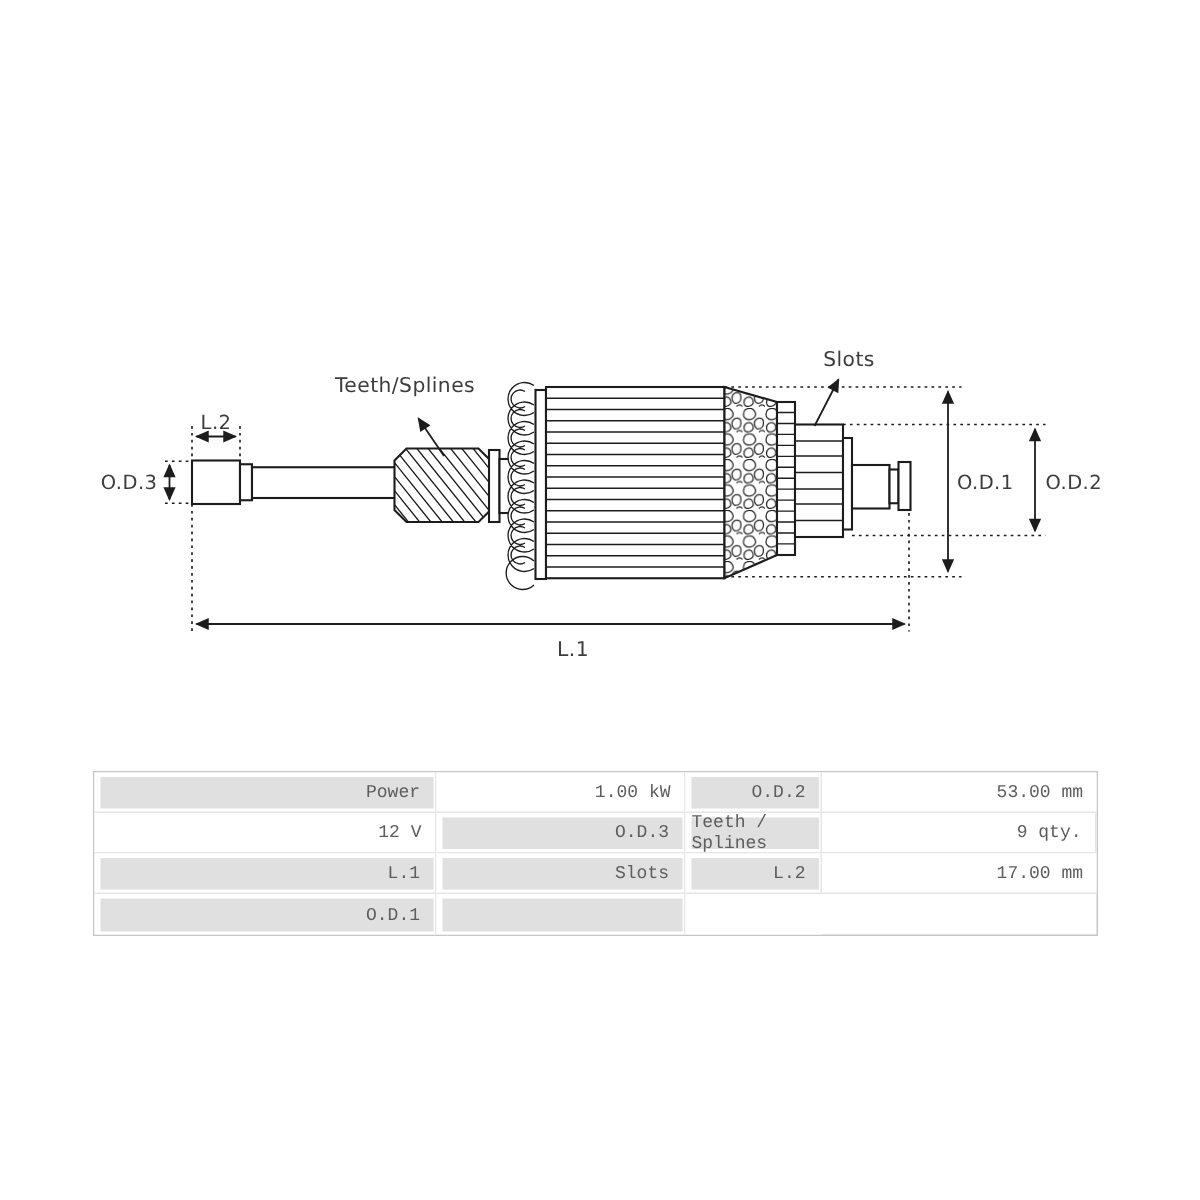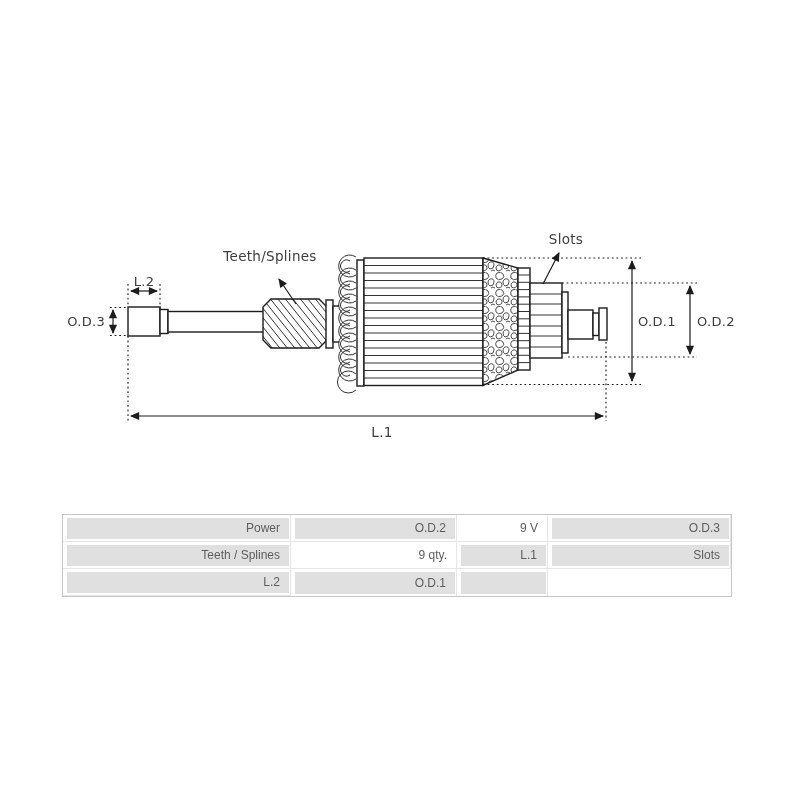--- a/index.html
+++ b/index.html
@@ -13,21 +13,21 @@
   .dotted{fill:none;stroke:var(--dia-line,#1c1c1c);stroke-width:1.1;stroke-dasharray:1.8 2.8;}
   .dim{fill:none;stroke:var(--dia-line,#1c1c1c);stroke-width:1.2;}
   .arrhead{fill:var(--dia-line,#1c1c1c);}
   
   .spec-table{position:absolute;left:62px;top:514px;width:668px;
       border:1px solid #c6c6c6;background:#fff;display:grid;
       grid-template-columns:228px 166px 91px 183px;
       font-size:12px;color:var(--tbl-text,#5d5d5d);}
   .cell{height:27px;box-sizing:border-box;border-bottom:1px solid #e6e6e6;
       border-right:1px solid #e6e6e6;display:flex;align-items:center;
-      justify-content:flex-end;padding-right:9px;background:#fff;}
+      justify-content:flex-end;padding-right:9px;background:#fff;font-family:Liberation Mono, monospace;}
   .cell.col4{border-right:none;}
   .cell.lastrow{border-bottom:none;}
   .labelcell{padding:0;}
   .label-box{flex:1;align-self:stretch;margin:2.5px 1px 2.5px 4px;
       background:var(--tbl-label-bg,#e0e0e0);display:flex;align-items:center;
       justify-content:flex-end;padding-right:9px;}
 </style>
 </head>
 <body>
 
@@ -154,43 +154,46 @@
       <text x="697" y="326" text-anchor="start" font-size="13">O.D.2</text>
       <text x="382" y="437" text-anchor="middle" font-size="13.5">L.1</text>
     </g>
   </svg>
 
   <div class="spec-table">
 
     <div class="cell labelcell">
       <div class="label-box">Power</div>
       </div>
+    <div class="cell">1.00 kW</div>
     <div class="cell labelcell">
       <div class="label-box">O.D.2</div>
       </div>
-
-    <div class="cell">9 V</div>
+    <div class="cell col4">53.00 mm</div>
+
+    <div class="cell">12 V</div>
     <div class="cell labelcell">
       <div class="label-box">O.D.3</div>
       </div>
 
     <div class="cell labelcell">
       <div class="label-box">Teeth / Splines</div>
       </div>
     <div class="cell">9 qty.</div>
     <div class="cell labelcell">
       <div class="label-box">L.1</div>
       </div>
 
     <div class="cell labelcell">
       <div class="label-box">Slots</div>
       </div>
     <div class="cell labelcell">
       <div class="label-box">L.2</div>
       </div>
+    <div class="cell col4">17.00 mm</div>
 
     <div class="cell labelcell lastrow">
       <div class="label-box">O.D.1</div>
       </div>
     <div class="cell labelcell lastrow">
       <div class="label-box"></div>
       </div>
     <div class="cell col4 lastrow"></div>
   </div>
 

